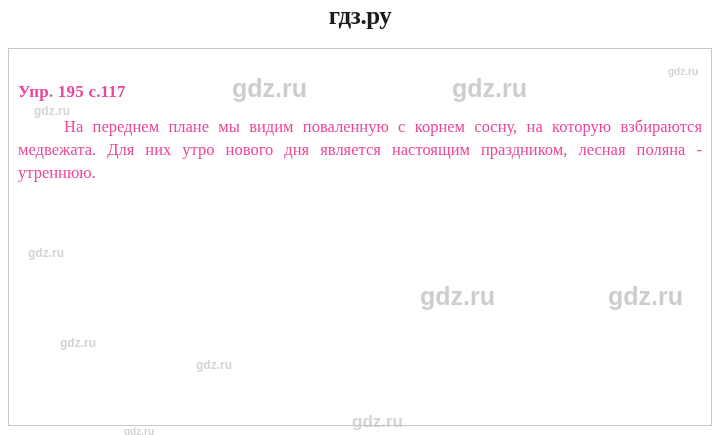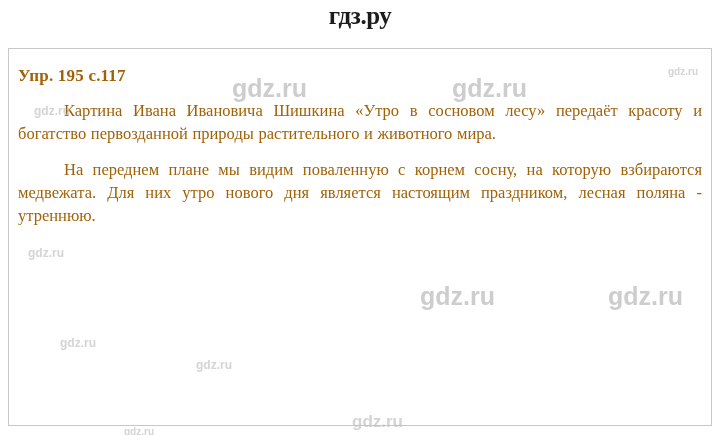--- a/index.html
+++ b/index.html
@@ -38,23 +38,23 @@
     top: 48px;
     width: 704px;
     height: 378px;
     border: 1px solid #c8c8c8;
     box-sizing: border-box;
     background: transparent;
   }
   .doc {
     position: absolute;
     left: 18px;
-    top: 64px;
+    top: 80px;
     width: 684px;
-    color: #a16207;
+    color: #ec4899;
     font-size: 16.5px;
     line-height: 23px;
   }
   .doc-title {
     font-weight: bold;
     font-size: 17px;
     margin: 0 0 12px 0;
     letter-spacing: 0.2px;
   }
   .para {
@@ -86,21 +86,20 @@
 <body>
 
 <div class="page">
 
   <div class="site-logo">гдз.ру</div>
 
   <div class="content-box"></div>
 
   <div class="doc">
     <div class="doc-title"><span>Упр. 195 с.117</span></div>
-    <p class="para">Картина Ивана Ивановича Шишкина «Утро в сосновом лесу» передаёт красоту и богатство первозданной природы растительного и животного мира.</p>
     <p class="para">На переднем плане мы видим поваленную с корнем сосну, на которую взбираются медвежата. Для них утро нового дня является настоящим праздником, лесная поляна - утреннюю.</p>
   </div>
 
   <div id="watermark-layer">
       <div class="wm wm-lg" style="left: 232px; top: 74px;">gdz.ru</div>
       <div class="wm wm-lg" style="left: 452px; top: 74px;">gdz.ru</div>
       <div class="wm wm-xs" style="left: 668px; top: 66px;">gdz.ru</div>
       <div class="wm wm-sm" style="left: 34px; top: 104px;">gdz.ru</div>
       <div class="wm wm-sm" style="left: 28px; top: 246px;">gdz.ru</div>
       <div class="wm wm-lg" style="left: 420px; top: 282px;">gdz.ru</div>

